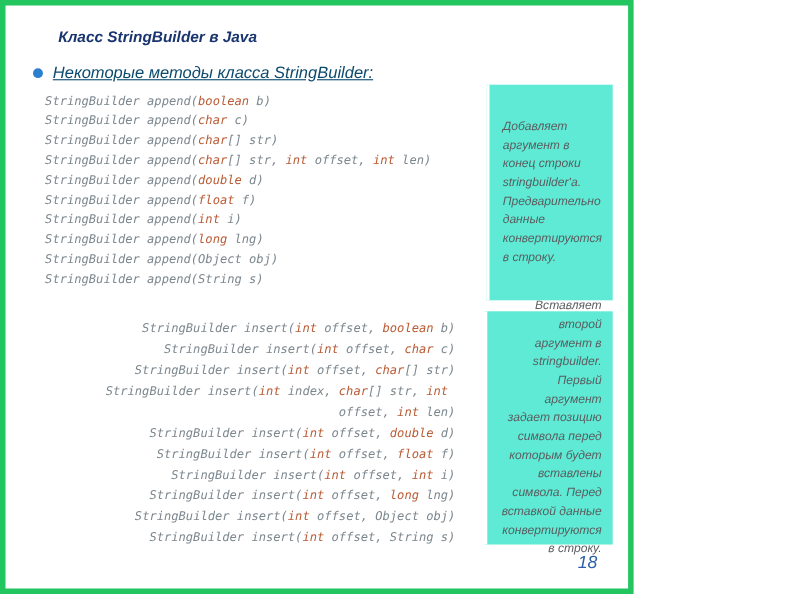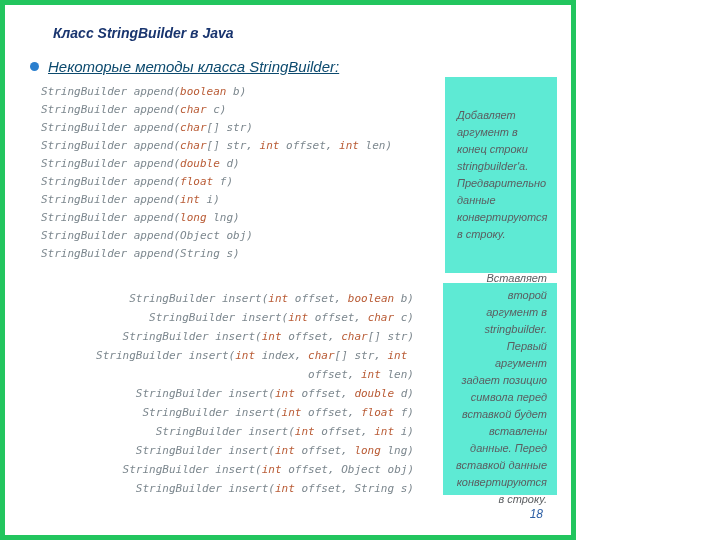--- a/index.html
+++ b/index.html
@@ -79,21 +79,21 @@
     background: #5eead4;
     border-left: 3px solid #fff;
     font-size: 11px;
     line-height: 17px;
     color: #5b5e61;
   }
   .pagenum {
     position: absolute;
     right: 28px;
     bottom: 14px;
-    font-size: 12px;
+    font-size: 16px;
     color: #2c5fa5;
   }
 </style>
 </head>
 <body>
 
 <div class="slide">
 
   <div class="title">Класс  StringBuilder в Java</div>
 
@@ -105,19 +105,19 @@
   <div class="block block1">
     <div class="methods" id="append-methods"><div><span>StringBuilder append(</span><span class="kw">boolean</span><span> b)</span></div><div><span>StringBuilder append(</span><span class="kw">char</span><span> c)</span></div><div><span>StringBuilder append(</span><span class="kw">char</span><span>[] str)</span></div><div><span>StringBuilder append(</span><span class="kw">char</span><span>[] str, </span><span class="kw">int</span><span> offset, </span><span class="kw">int</span><span> len)</span></div><div><span>StringBuilder append(</span><span class="kw">double</span><span> d)</span></div><div><span>StringBuilder append(</span><span class="kw">float</span><span> f)</span></div><div><span>StringBuilder append(</span><span class="kw">int</span><span> i)</span></div><div><span>StringBuilder append(</span><span class="kw">long</span><span> lng)</span></div><div><span>StringBuilder append(Object obj)</span></div><div><span>StringBuilder append(String s)</span></div></div>
     <div class="desc">
       <span>Добавляет аргумент в конец строки stringbuilder'а. Предварительно данные конвертируются в строку.</span>
     </div>
   </div>
 
   <div class="block block2">
     <div class="methods" id="insert-methods"><div><span>StringBuilder insert(</span><span class="kw">int</span><span> offset, </span><span class="kw">boolean</span><span> b)</span></div><div><span>StringBuilder insert(</span><span class="kw">int</span><span> offset, </span><span class="kw">char</span><span> c)</span></div><div><span>StringBuilder insert(</span><span class="kw">int</span><span> offset, </span><span class="kw">char</span><span>[] str)</span></div><div><span>StringBuilder insert(</span><span class="kw">int</span><span> index, </span><span class="kw">char</span><span>[] str, </span><span class="kw">int</span><span> </span></div><div><span>offset, </span><span class="kw">int</span><span> len)</span></div><div><span>StringBuilder insert(</span><span class="kw">int</span><span> offset, </span><span class="kw">double</span><span> d)</span></div><div><span>StringBuilder insert(</span><span class="kw">int</span><span> offset, </span><span class="kw">float</span><span> f)</span></div><div><span>StringBuilder insert(</span><span class="kw">int</span><span> offset, </span><span class="kw">int</span><span> i)</span></div><div><span>StringBuilder insert(</span><span class="kw">int</span><span> offset, </span><span class="kw">long</span><span> lng)</span></div><div><span>StringBuilder insert(</span><span class="kw">int</span><span> offset, Object obj)</span></div><div><span>StringBuilder insert(</span><span class="kw">int</span><span> offset, String s)</span></div></div>
     <div class="desc">
-      <span>Вставляет второй аргумент в stringbuilder. Первый аргумент задает позицию символа перед вставкой будет вставлены данные. Перед вставкой данные конвертируются в строку.</span>
+      <span>Вставляет второй аргумент в stringbuilder. Первый аргумент задает позицию символа перед которым будет вставлены символа. Перед вставкой данные конвертируются в строку.</span>
     </div>
   </div>
 
   <div class="pagenum">18</div>
 
 </div>
 
 </body></html>

